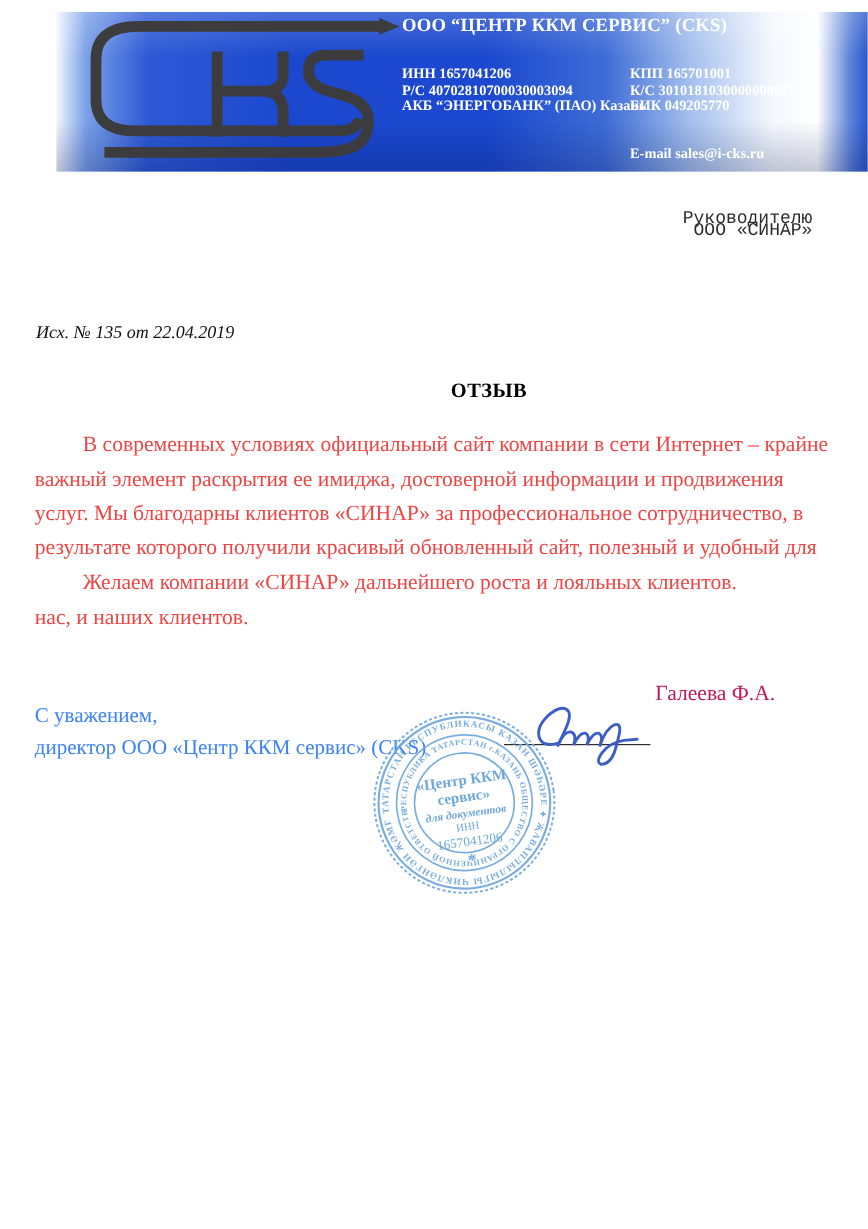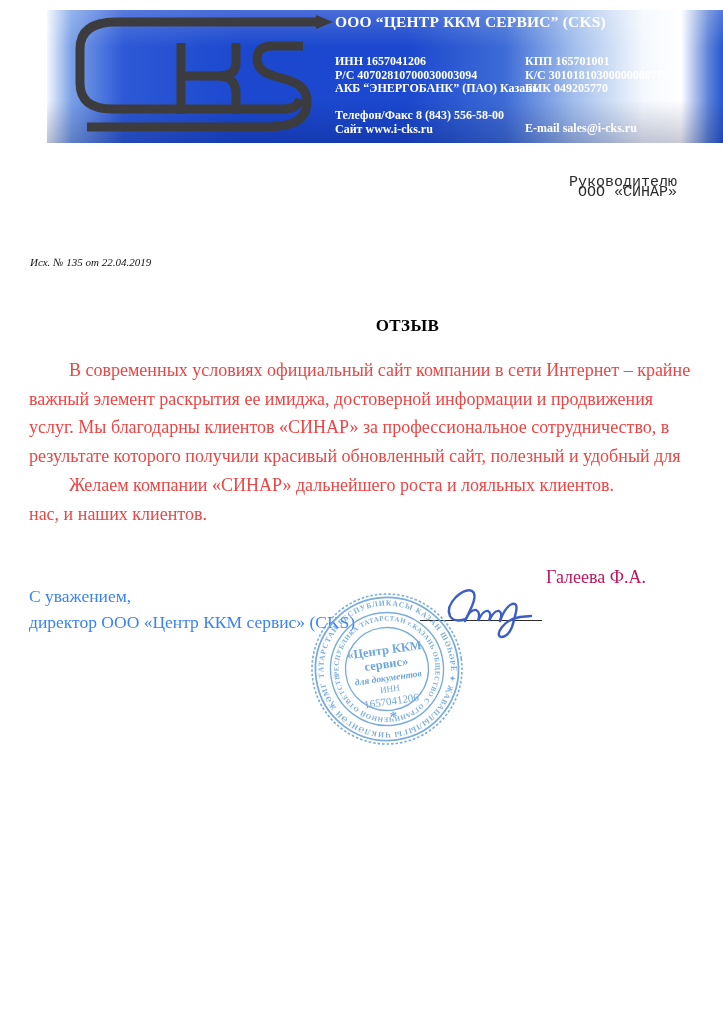--- a/index.html
+++ b/index.html
@@ -22,21 +22,21 @@
   .info-col{font-size:12px;line-height:13.5px;}
   .col-a{left:288px;top:45px;}
   .col-b{left:478px;top:45px;}
   .phone-block{left:288px;top:99px;font-size:12px;line-height:13.5px;}
   .email-line{left:478px;top:112px;font-size:12px;}
   .logo-svg{position:absolute;left:13px;top:3px;}
 
   
   .sans{font-family:Liberation Mono, monospace;}
   .recipient{right:46px;text-align:right;font-size:15px;color:#2b2b2b;white-space:nowrap;}
-  .ref-line{left:30px;top:256px;font-style:italic;font-size:11px;color:#111;}
+  .ref-line{left:30px;top:270px;font-style:italic;font-size:15px;color:#111;}
   .title{left:92px;right:0;top:316px;text-align:center;font-weight:bold;
          font-size:17px;letter-spacing:.4px;color:#000;}
   .body-text{left:29px;top:356px;width:670px;font-size:18px;line-height:28.7px;color:#ef4444;}
   .body-text .ln{white-space:nowrap;}
   .body-text .indent{padding-left:40px;}
   .closing{left:29px;top:584px;font-size:17.5px;line-height:25.5px;color:#3b82f6;white-space:nowrap;}
   .signer-name{left:546px;top:567px;font-size:18px;color:#be185d;white-space:nowrap;z-index:3;}
   .sig-line{left:420px;top:620px;width:122px;border-bottom:1.8px solid #2c2c2c;height:0;z-index:4;}
   .sig-svg{left:436px;top:579px;z-index:6;}
   .stamp{left:308px;top:590px;z-index:5;opacity:.92;transform:rotate(-8deg);}
@@ -68,24 +68,20 @@
     <div><span>Р/С</span>&nbsp;<span>40702810700030003094</span></div>
     <div>АКБ “ЭНЕРГОБАНК” (ПАО) Казань</div>
   </div>
 
   <div class="abs banner-text info-col col-b">
     <div><span>КПП</span>&nbsp;<span>165701001</span></div>
     <div><span>К/С</span>&nbsp;<span>30101810300000000770</span></div>
     <div><span>БИК</span>&nbsp;<span>049205770</span></div>
   </div>
 
-  <div class="abs banner-text phone-block">
-    <div><span>Телефон/Факс</span>&nbsp;<span>8 (843) 556-58-00</span></div>
-    <div><span>Сайт</span>&nbsp;<span>www.i-cks.ru</span></div>
-  </div>
 
   <div class="abs banner-text email-line">
     <span>E-mail</span>&nbsp;<span>sales@i-cks.ru</span>
   </div>
 </div>
 
 <div class="abs sans recipient" style="top:174px;">Руководителю</div>
 <div class="abs sans recipient" style="top:184px;">ООО «СИНАР»</div>
 
 <div class="abs ref-line">Исх. № 135 от 22.04.2019</div>

